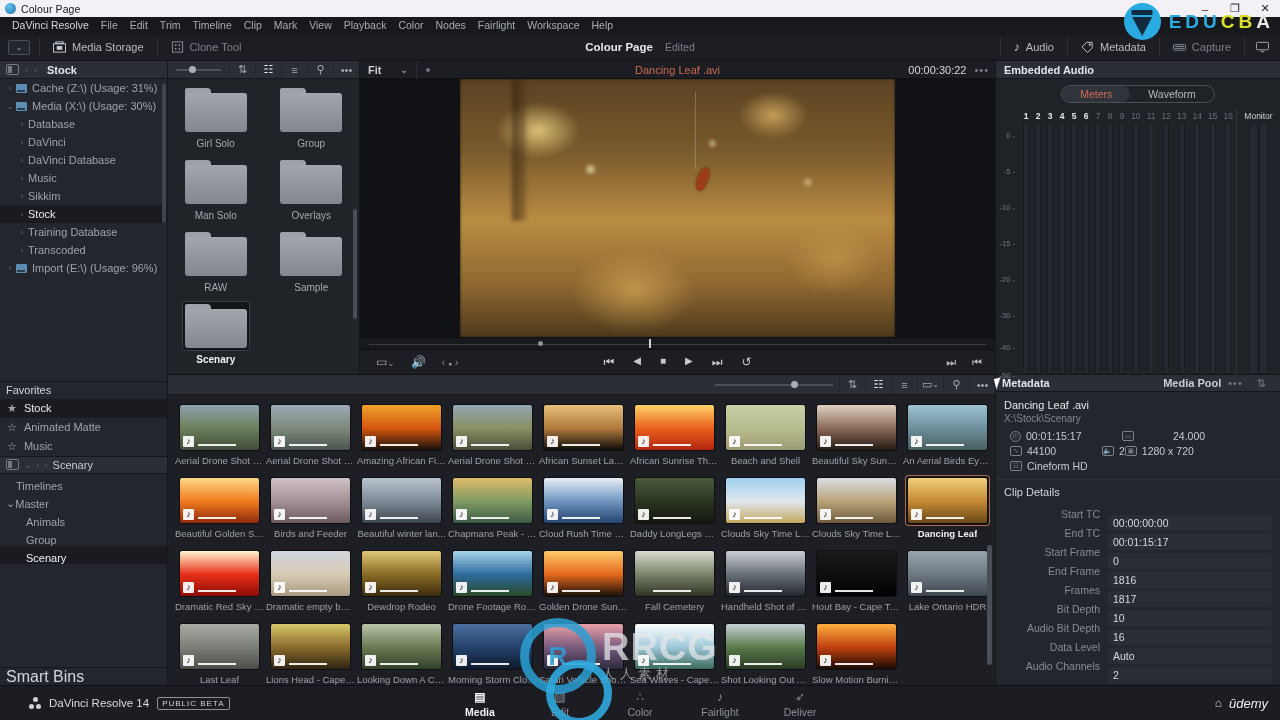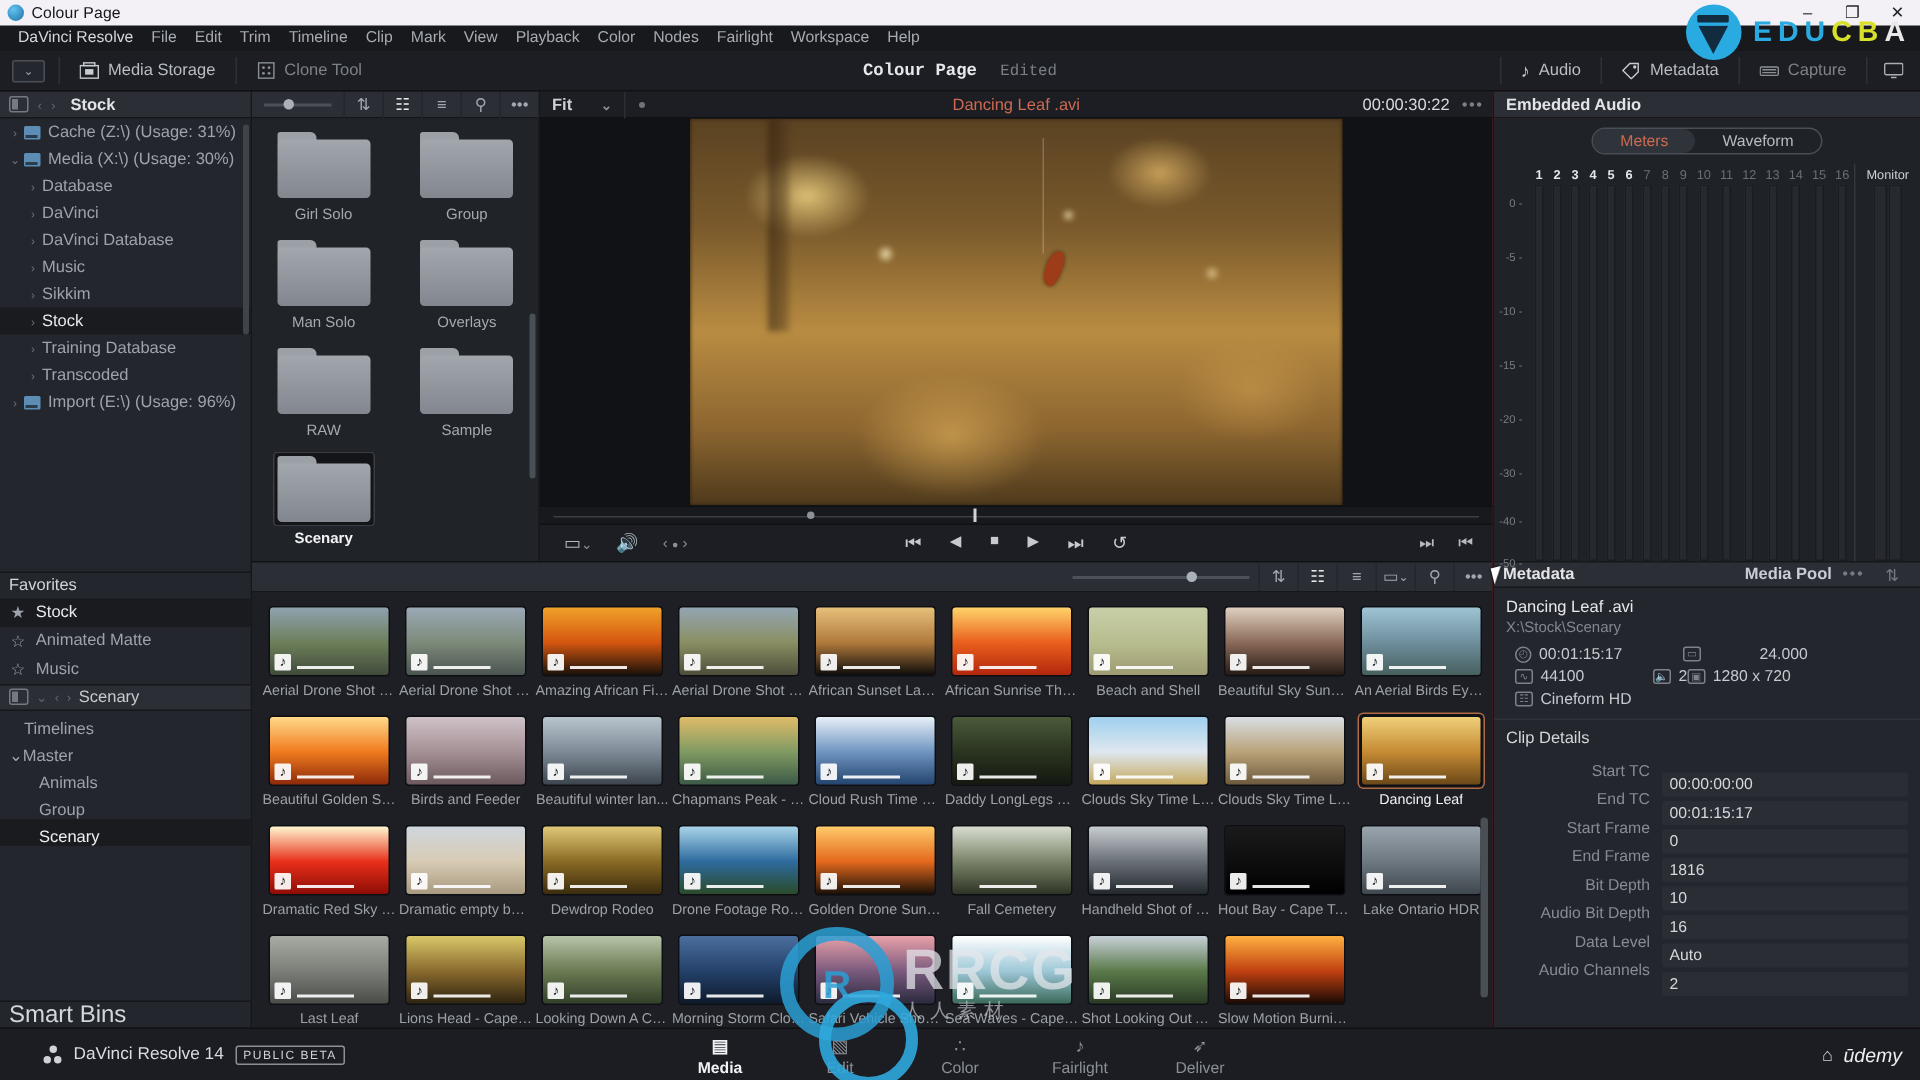--- a/index.html
+++ b/index.html
@@ -46,21 +46,21 @@
     justify-content: center; font-size: 8px; color: #9aa0a8;
   }
   .tb-sep { width: 1px; height: 18px; background: #2d3036; }
   .tb-btn {
     display: flex; align-items: center; gap: 6px; padding: 0 13px;
     height: 27px; font-size: 11px; color: #b9bdc4;
   }
   .tb-btn.dim { color: #7d8189; }
   .tb-ico-sq { width: 13px; height: 12px; display: inline-block; }
   .center-title {
-    position: absolute; left: 0; right: 0; text-align: center; pointer-events: none; font-family: Liberation Mono, monospace;
+    position: absolute; left: 0; right: 0; text-align: center; pointer-events: none;
   }
   .center-title b { font-size: 11.5px; color: #e6e8eb; font-weight: bold; }
   .center-title span { font-size: 10.5px; color: #7b7f87; margin-left: 9px; }
   .tb-right { margin-left: auto; display: flex; align-items: center; height: 27px; }
 
   
   .educba {
     position: absolute; top: 3px; right: 6px; z-index: 60;
     display: flex; align-items: center; gap: 8px;
   }
@@ -229,27 +229,27 @@
   .cell.sel .thumbwrap { background: #141519; box-shadow: 0 0 0 1px #b06a45; }
   .thumb { width: 79px; height: 45px; border-radius: 2px; position: relative;
     overflow: hidden; box-shadow: 0 0 0 1px #0d0f12; }
   .thumb .note { position: absolute; left: 3px; bottom: 3px; width: 11px; height: 11px;
     background: rgba(255,255,255,.92); border-radius: 1px; color: #15171a;
     font-size: 9px; line-height: 11px; text-align: center; }
   .thumb .bar { position: absolute; left: 18px; bottom: 4px; height: 2px;
     width: 38px; background: #fff; opacity: .9; }
   .cell .cap { font-size: 9.5px; color: #9ca1a8; margin-top: 3px; max-width: 89px;
     white-space: nowrap; overflow: hidden; text-overflow: ellipsis; text-align: center; }
-  .cell.sel .cap { color: #f1f3f6; font-weight: normal; }
+  .cell.sel .cap { color: #f1f3f6; font-weight: bold; }
   .grid-scroll { position: absolute; right: 3px; top: 150px; width: 5px; height: 120px;
     background: #4a4e55; border-radius: 3px; }
 
   
   .rightcol { width: 285px; flex: 0 0 285px; display: flex; flex-direction: column;
-    background: #b91c1c; border-left: 1px solid #15171a; min-height: 0; justify-content: center; }
+    background: #a21caf; border-left: 1px solid #15171a; min-height: 0; justify-content: center; }
   .ea-hdr { height: 18px; background: #2b2e35; display: flex; align-items: center;
     padding: 0 8px; font-weight: bold; font-size: 11px; color: #e2e4e8;
     border-bottom: 1px solid #15171a; flex: 0 0 auto; }
   .ea-body { height: 295px; flex: 0 0 295px; background: #1f2227; display: flex;
     flex-direction: column; padding-top: 6px; }
   .segctl { display: flex; justify-content: center; flex: 0 0 auto; }
   .seg { border: 1px solid #4a4e56; border-radius: 9px; display: flex; overflow: hidden; }
   .seg div { padding: 2px 18px; font-size: 10.5px; color: #b6bac1; }
   .seg div.on { background: #2f333a; color: #cf6b52; border-radius: 9px; }
   .meters { flex: 1 1 auto; display: flex; min-height: 0; margin-top: 6px; }
@@ -1164,20 +1164,24 @@
             </div>
             <div class="mdrow">
               <div class="lb">Start Frame</div>
               <div class="vf">0</div>
             </div>
             <div class="mdrow">
               <div class="lb">End Frame</div>
               <div class="vf">1816</div>
             </div>
             <div class="mdrow">
+              <div class="lb">Frames</div>
+              <div class="vf">1817</div>
+            </div>
+            <div class="mdrow">
               <div class="lb">Bit Depth</div>
               <div class="vf">10</div>
             </div>
             <div class="mdrow">
               <div class="lb">Audio Bit Depth</div>
               <div class="vf">16</div>
             </div>
             <div class="mdrow">
               <div class="lb">Data Level</div>
               <div class="vf">Auto</div>

